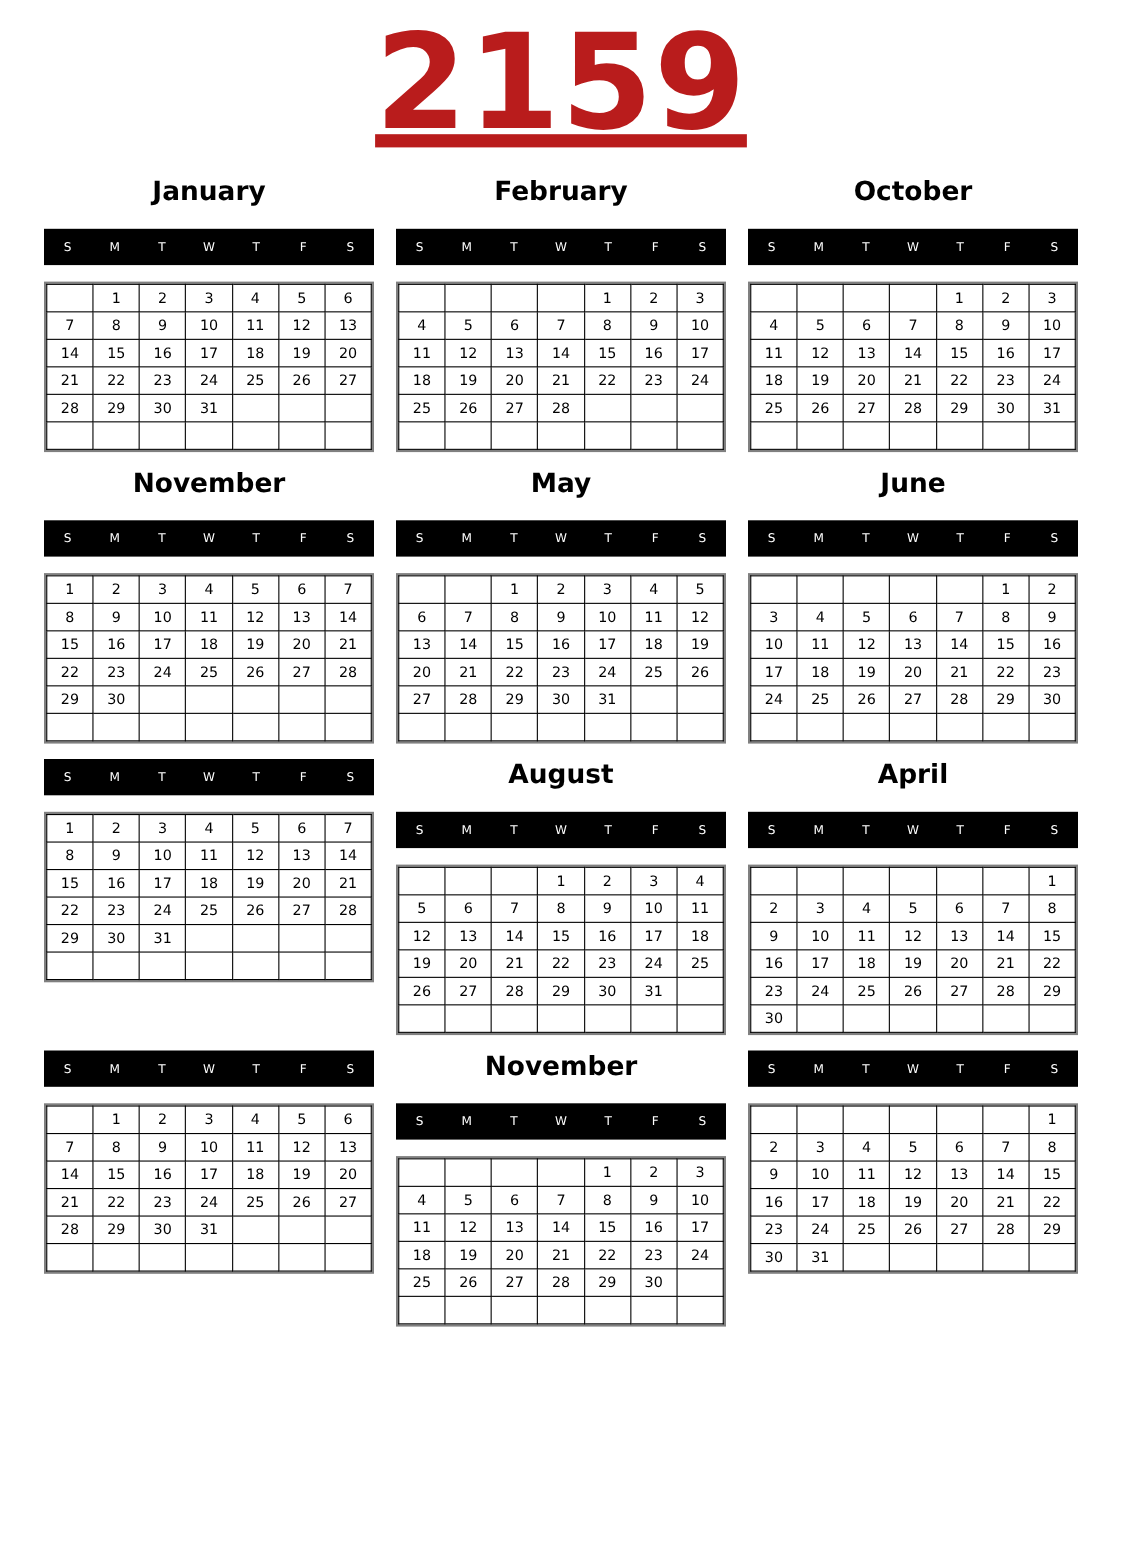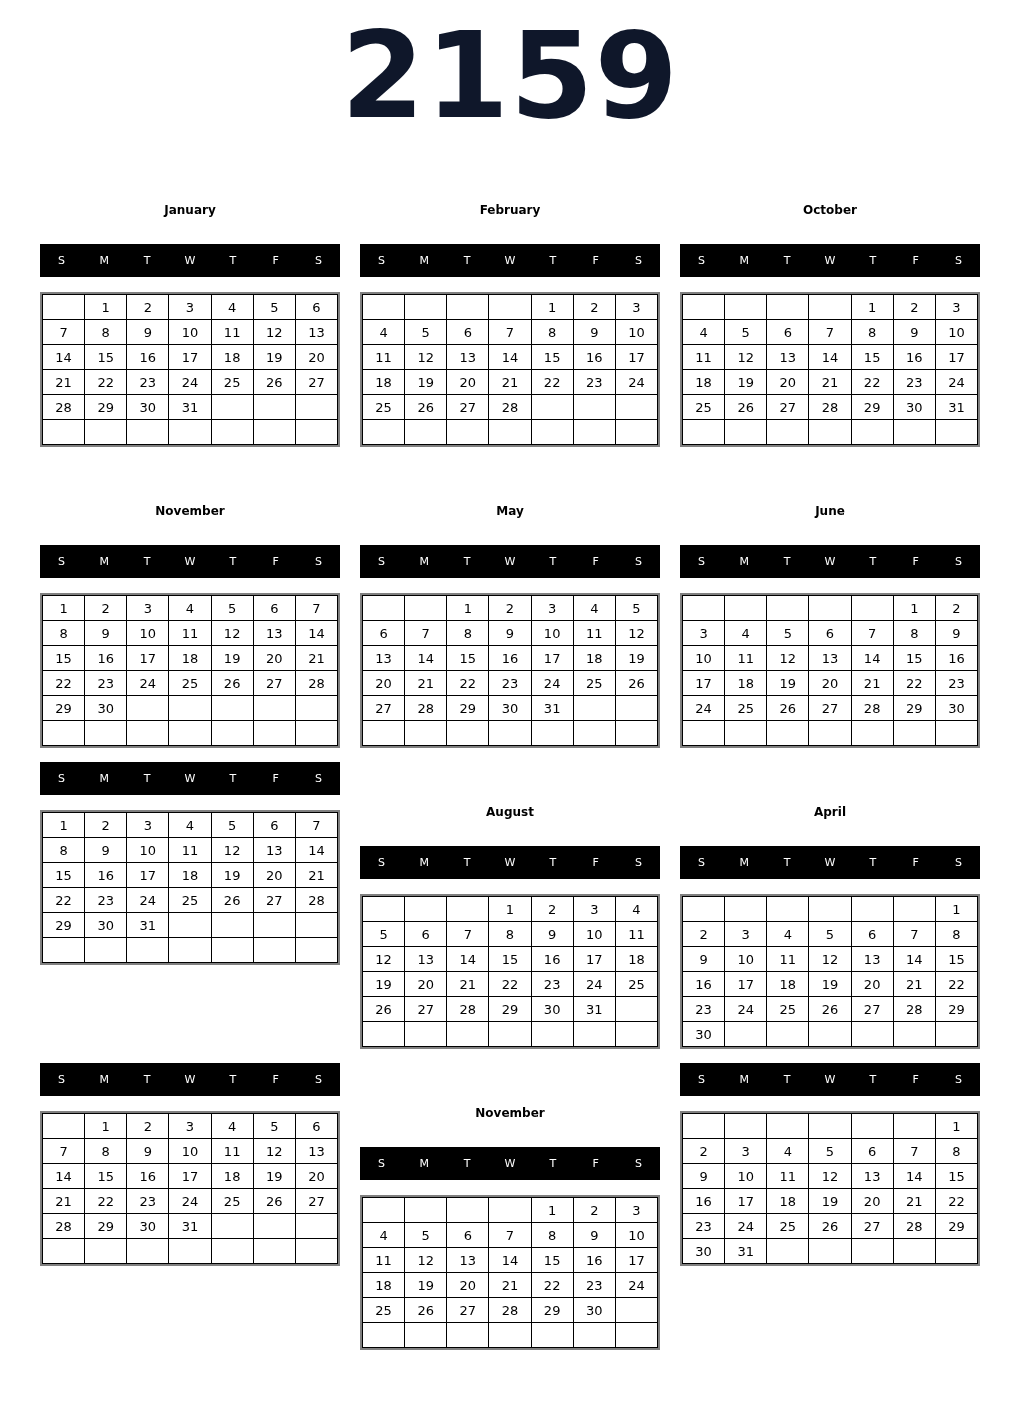--- a/index.html
+++ b/index.html
@@ -11,40 +11,40 @@
     font-family: "DejaVu Sans", sans-serif;
     overflow: hidden;
   }
   .year-title {
     height: 150px;
     display: flex;
     align-items: center;
     justify-content: center;
     font-size: 120px;
     font-weight: bold;
-    color: #0f172a;
+    color: #b91c1c;
     letter-spacing: 1px;
+    text-decoration: underline;
   }
   .months-grid {
     margin: 10px 40px 0 40px;
     display: grid;
     grid-template-columns: repeat(3, 300px);
     column-gap: 20px;
     row-gap: 14px;
   }
   .month { width: 300px; }
   .month-title {
     height: 28px;
     line-height: 28px;
     text-align: center;
-    font-size: 12px;
+    font-size: 24px;
     font-weight: bold;
     color: #000000;
     margin-bottom: 20px;
-    margin-top: 36px;
   }
   .weekday-header {
     height: 33px;
     background: #000000;
     color: #ffffff;
     display: grid;
     grid-template-columns: repeat(7, 1fr);
     align-items: center;
     margin-bottom: 15px;
   }

